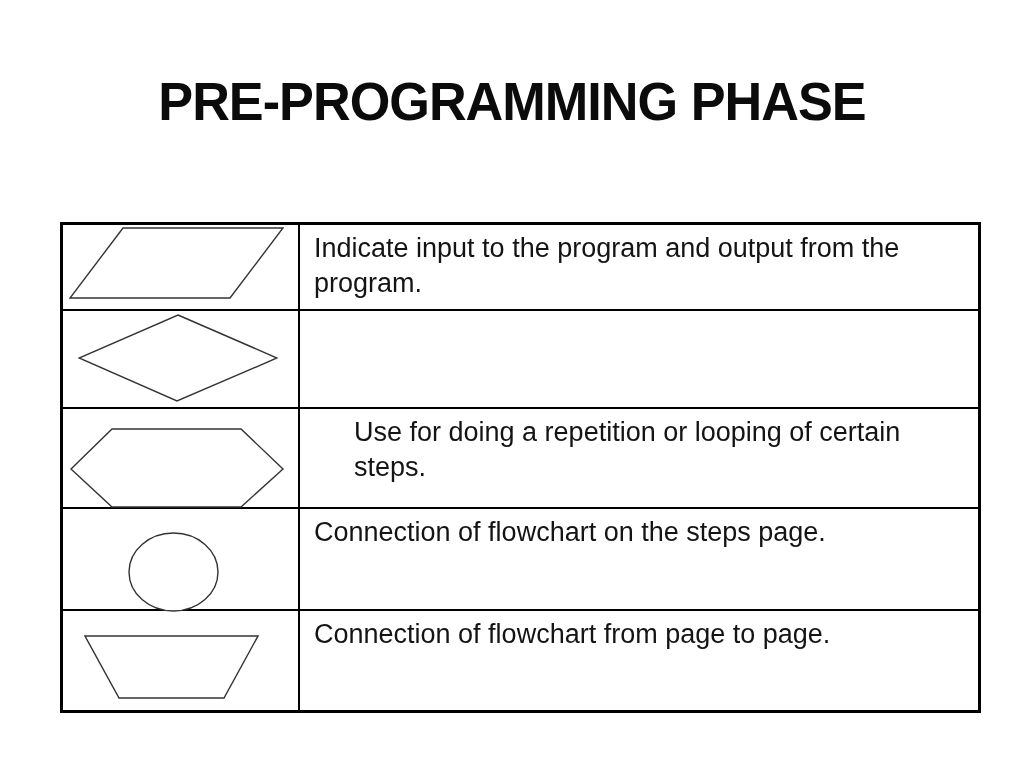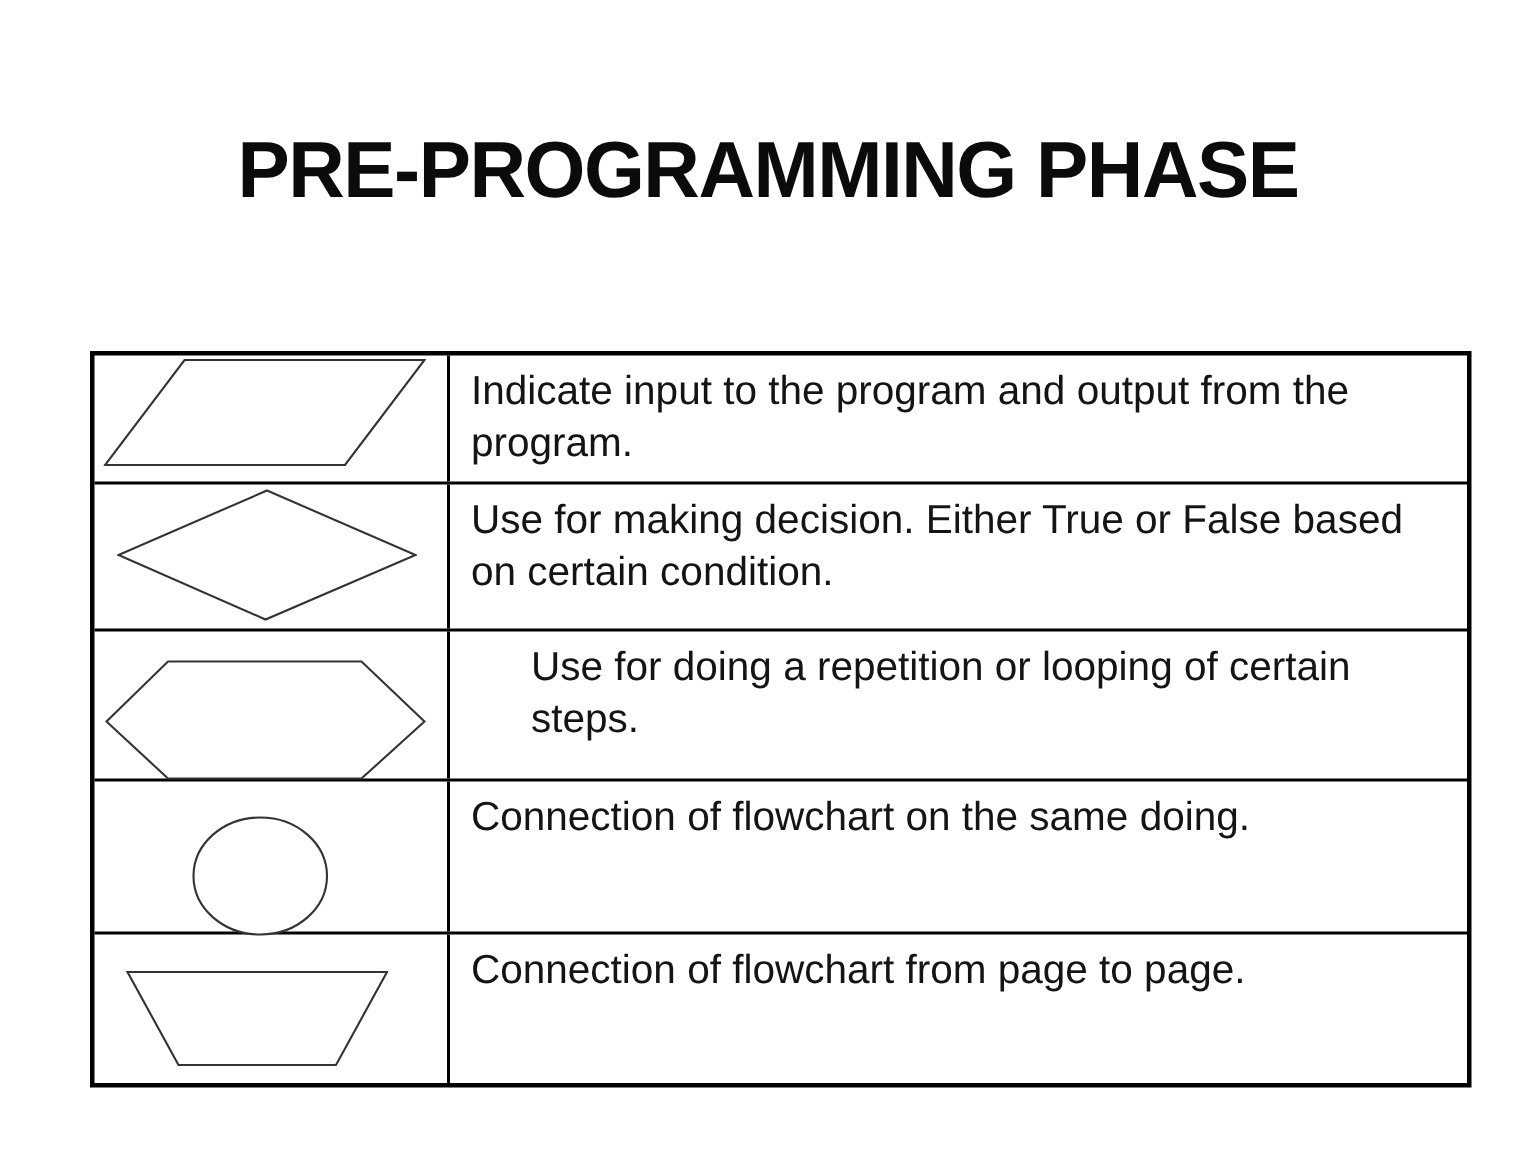--- a/index.html
+++ b/index.html
@@ -6,21 +6,21 @@
   html, body { width: 1024px; height: 768px; }
   body {
     background: #ffffff;
     font-family: "Liberation Sans", "DejaVu Sans", sans-serif;
     color: #111111;
     overflow: hidden;
     position: relative;
   }
   .slide {
     position: absolute;
-    left: 0; top: 12px;
+    left: 0; top: 0;
     width: 1024px; height: 580px;
     background: #ffffff;
   }
   .title {
     position: absolute;
     left: 0; top: 74px;
     width: 1024px;
     text-align: center;
     font-size: 53px;
     font-weight: 700;
@@ -94,40 +94,38 @@
       <div class="desc-cell">Indicate input to the program and output from the
 program.</div>
     </div>
 
     <div class="trow r2">
       <div class="symbol-cell">
         <svg class="shape shape-diamond" width="200" height="88" viewBox="0 0 200 88">
           <polygon points="100,1 199,44 99,87 1,44"></polygon>
         </svg>
       </div>
-      <div class="desc-cell">Use for making decision. Either True or False based
-on certain condition.</div>
     </div>
 
     <div class="trow r3">
       <div class="symbol-cell">
         <svg class="shape shape-hexagon" width="214" height="80" viewBox="0 0 214 80">
           <polygon points="42,1 171,1 213,41 171,79 42,79 1,41"></polygon>
         </svg>
       </div>
       <div class="desc-cell">Use for doing a repetition or looping of certain steps.</div>
     </div>
 
     <div class="trow r4">
       <div class="symbol-cell">
         <svg class="shape shape-circle" width="91" height="80" viewBox="0 0 91 80">
           <ellipse cx="45.5" cy="40" rx="44.5" ry="39"></ellipse>
         </svg>
       </div>
-      <div class="desc-cell">Connection of flowchart on the same doing.</div>
+      <div class="desc-cell">Connection of flowchart on the steps page.</div>
     </div>
 
     <div class="trow r5">
       <div class="symbol-cell">
         <svg class="shape shape-trapezoid" width="175" height="64" viewBox="0 0 175 64">
           <polygon points="1,1 174,1 140,63 35,63"></polygon>
         </svg>
       </div>
       <div class="desc-cell">Connection of flowchart from page to page.</div>
     </div>

